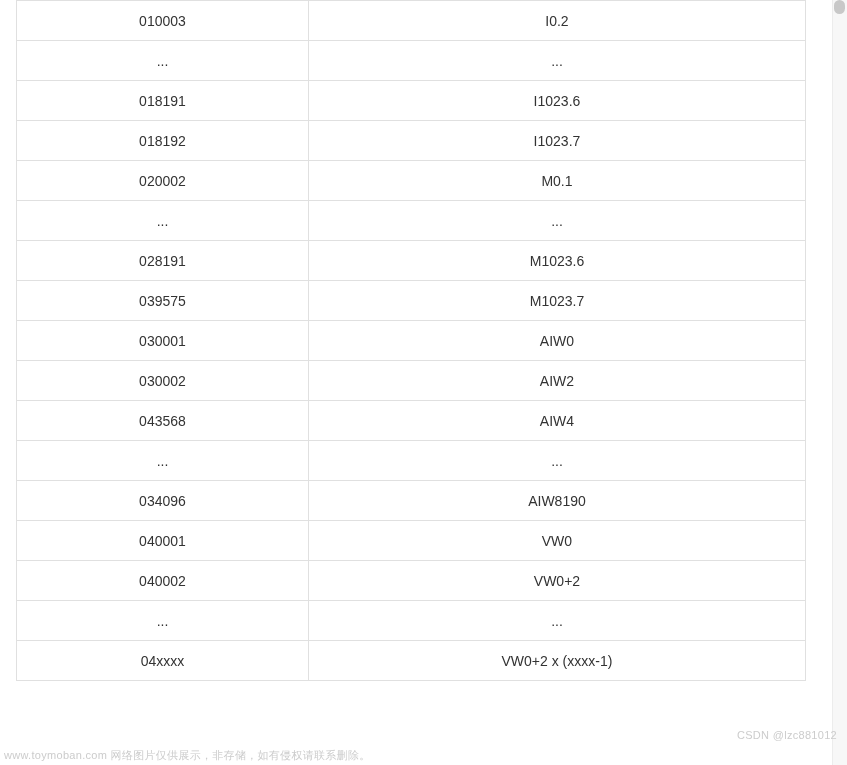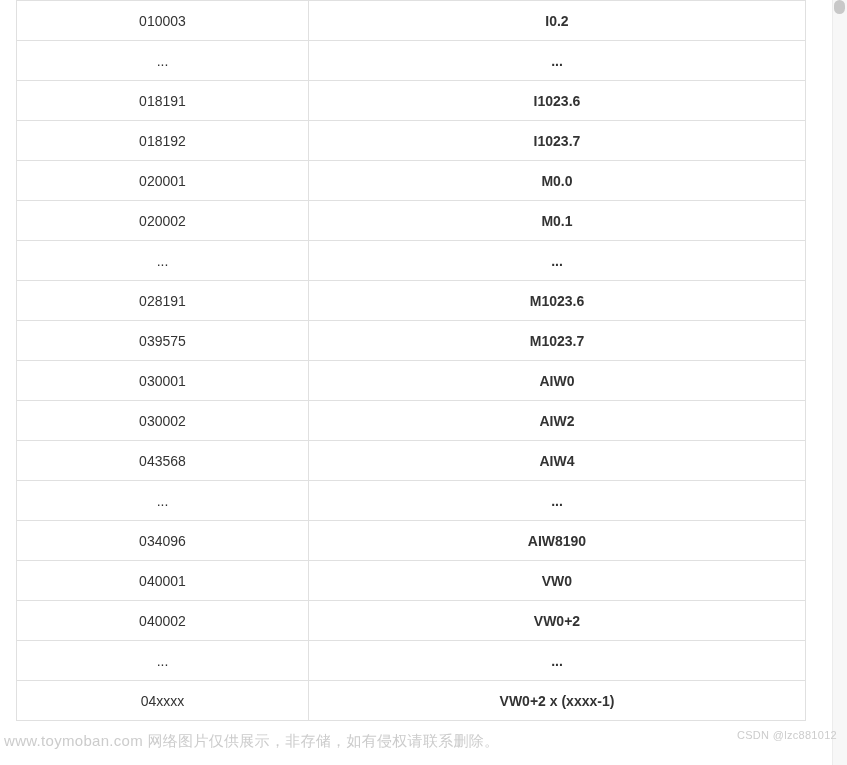--- a/index.html
+++ b/index.html
@@ -30,27 +30,26 @@
       padding: 10px 4px;
       font-size: 14px;
       color: #333;
       height: 40px;
     }
     td:first-child {
       width: 37%;
     }
     td:last-child {
       width: 63%;
-      font-weight: bold;
     }
     .footer-left {
       position: absolute;
-      bottom: 14px;
+      bottom: 2px;
       left: 4px;
-      font-size: 15px;
+      font-size: 11px;
       color: #cccccc;
       letter-spacing: 0.3px;
     }
     .footer-right {
       position: absolute;
       bottom: 24px;
       right: 10px;
       font-size: 11px;
       color: #cccccc;
       letter-spacing: 0.3px;
@@ -88,24 +87,20 @@
           <td>...</td>
           <td>...</td>
         </tr>
         <tr>
           <td>018191</td>
           <td>I1023.6</td>
         </tr>
         <tr>
           <td>018192</td>
           <td>I1023.7</td>
-        </tr>
-        <tr>
-          <td>020001</td>
-          <td>M0.0</td>
         </tr>
         <tr>
           <td>020002</td>
           <td>M0.1</td>
         </tr>
         <tr>
           <td>...</td>
           <td>...</td>
         </tr>
         <tr>

